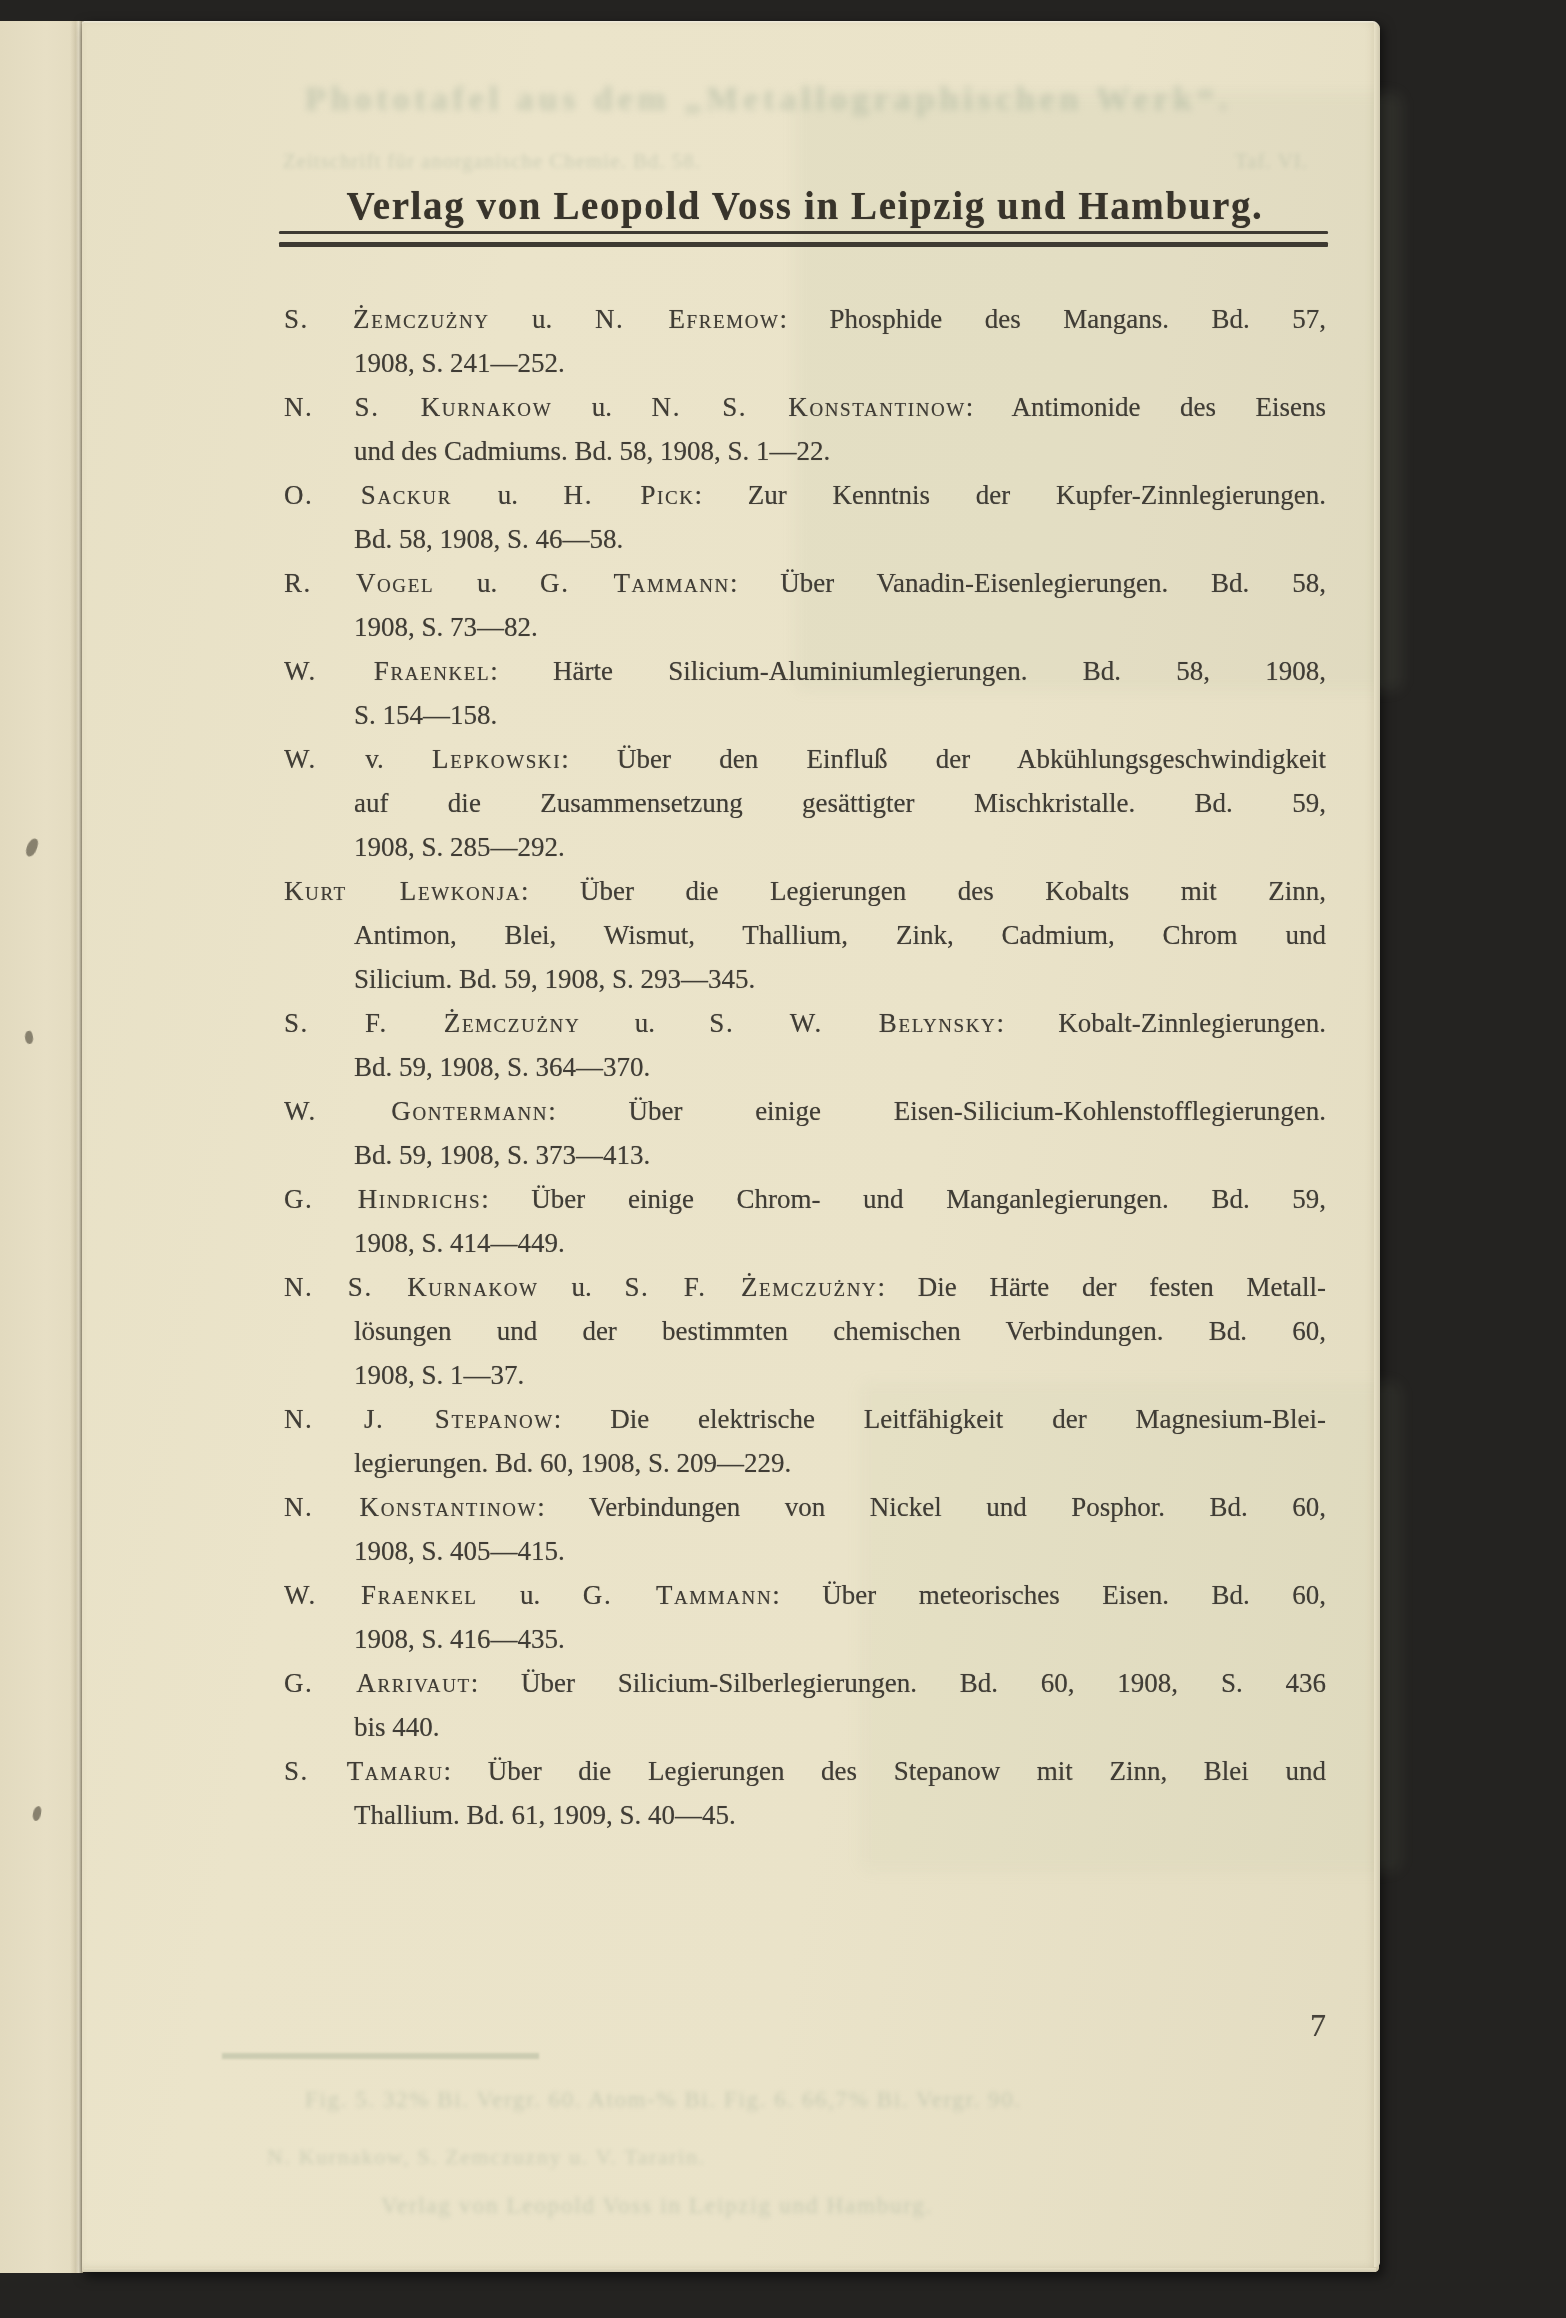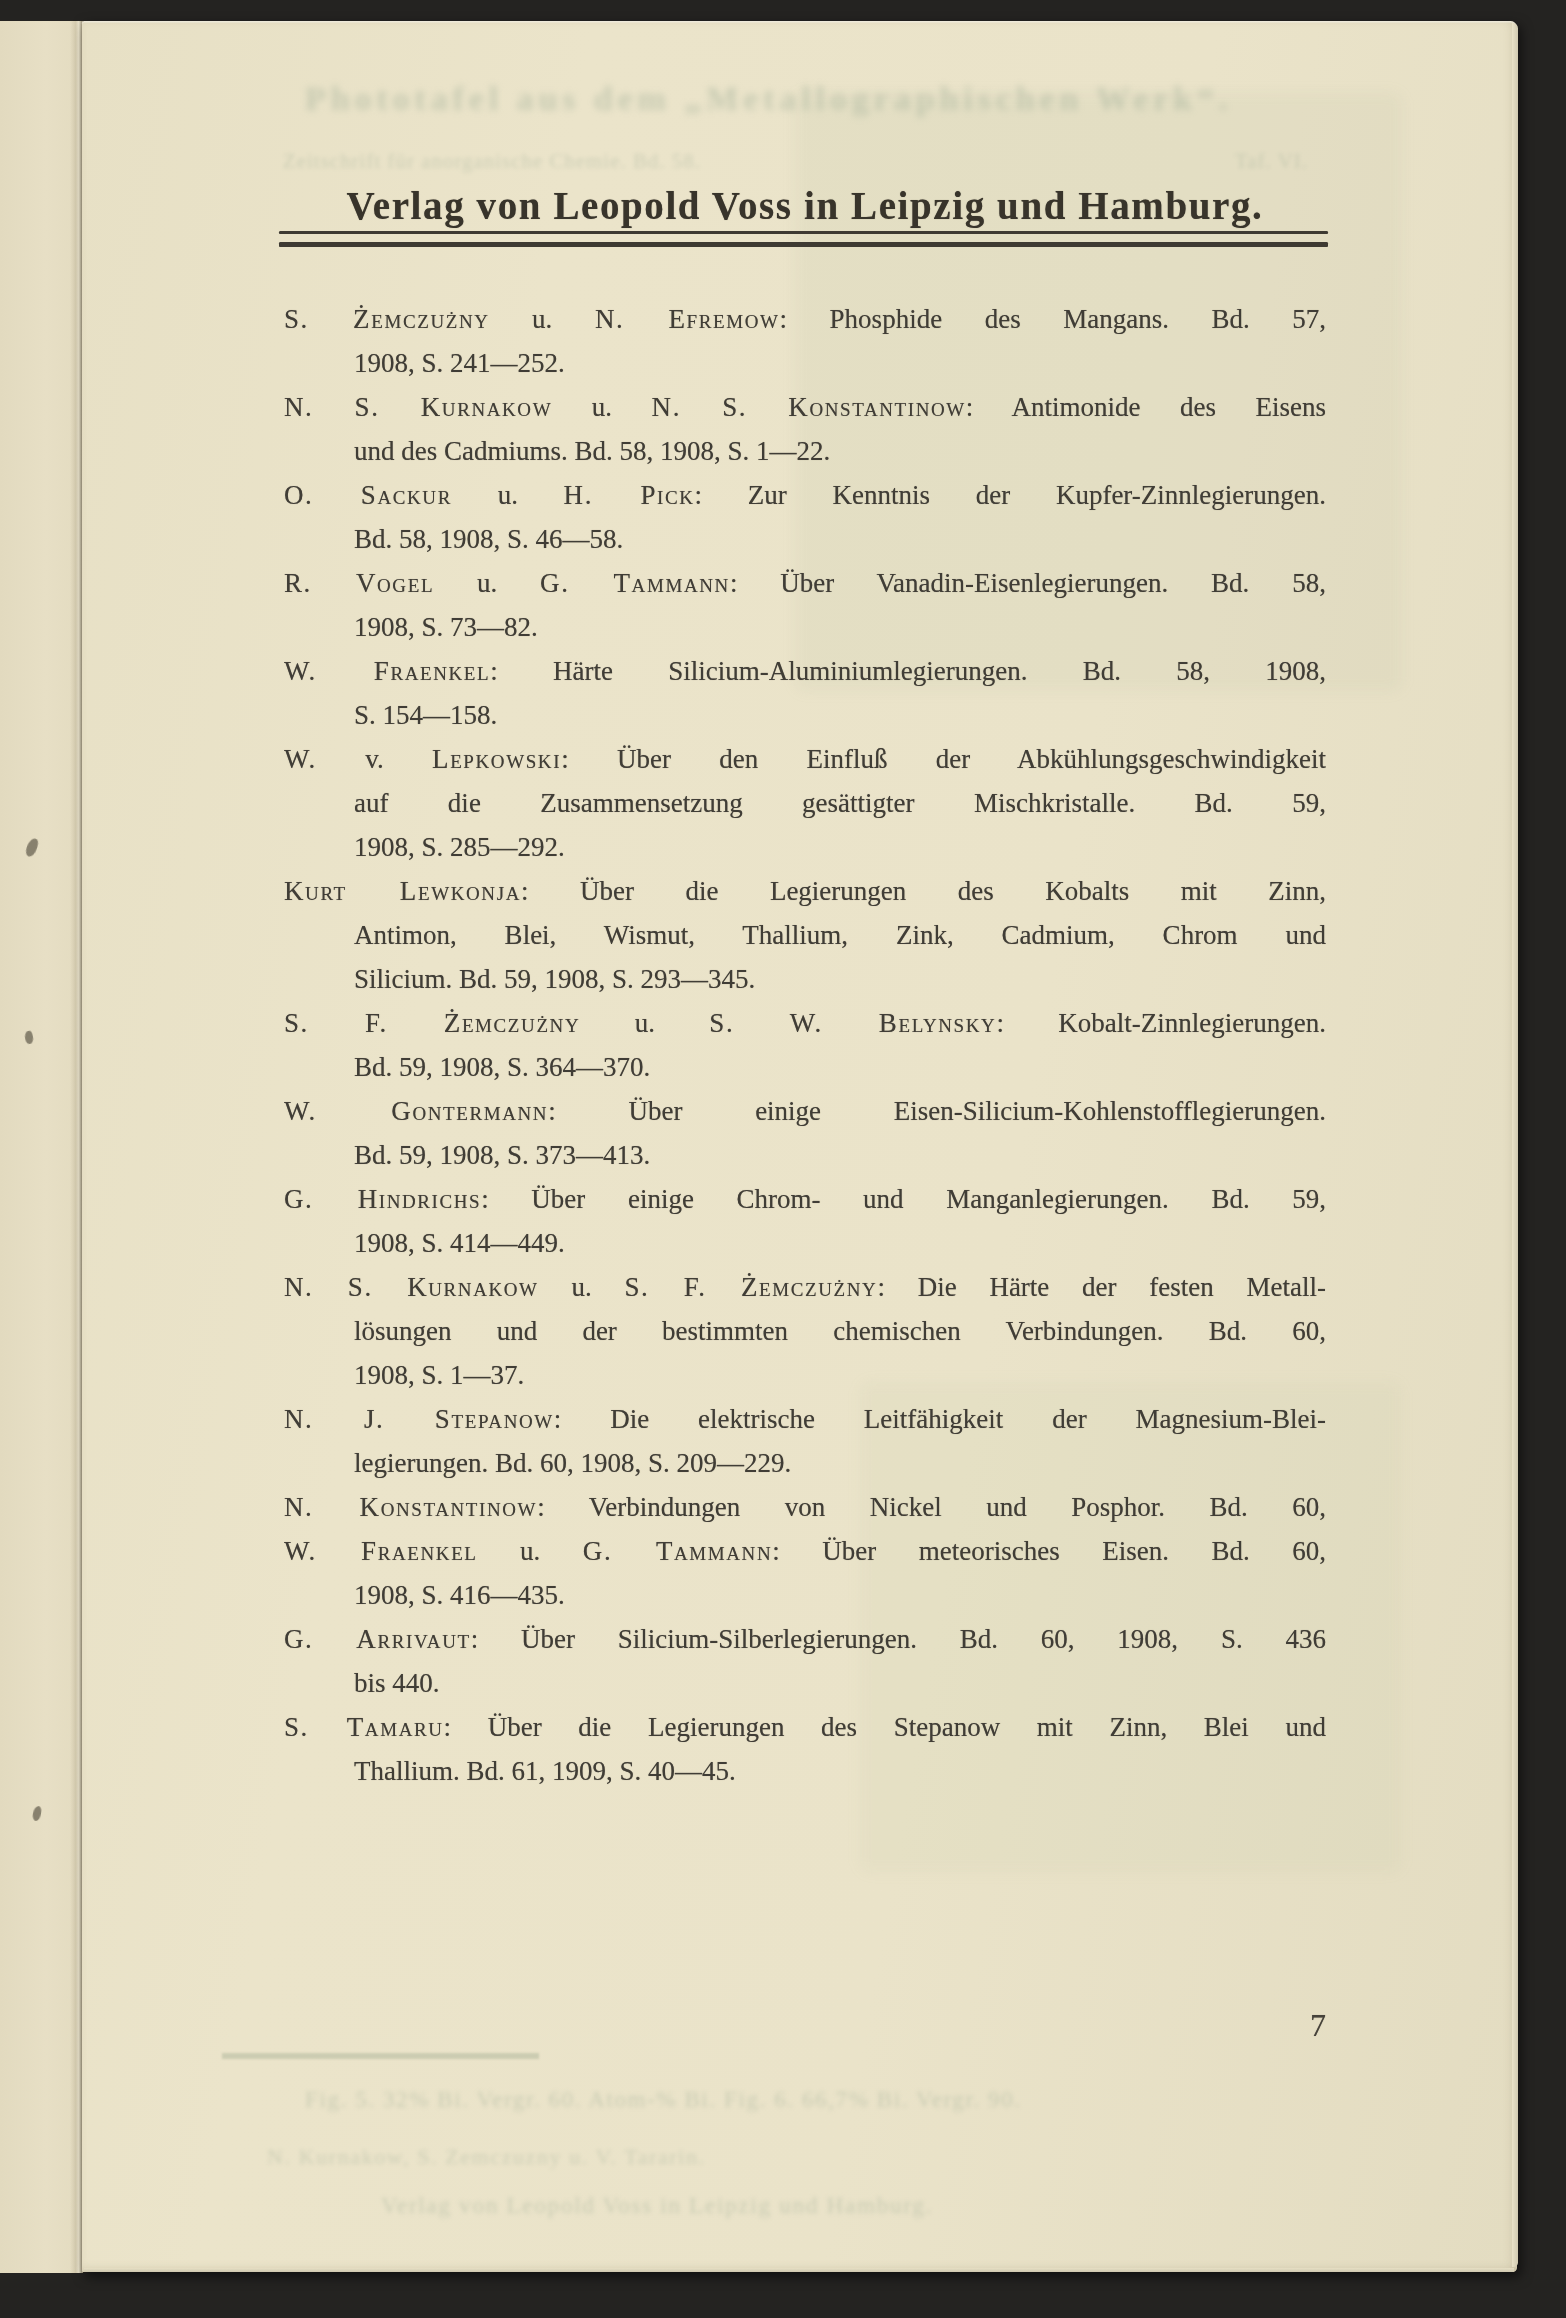--- a/index.html
+++ b/index.html
@@ -3,21 +3,21 @@
 <meta charset="utf-8">
 <style>
   html,body{margin:0;padding:0;}
   body{
     width:1567px;height:2319px;position:relative;overflow:hidden;
     background:#242321;
     font-family:"Liberation Serif", serif;
   }
   
   #page{
-    position:absolute;left:82px;top:20.7px;width:1435px;height:2251px;
+    position:absolute;left:82px;top:20.7px;width:1297px;height:2251px;
     background:linear-gradient(100deg,#e7e0c5 0%,#ebe4ca 28%,#eae3c9 62%,#e3dcc1 100%);
     border-radius:2.2px 6.5px 4.4px 1.6px;
     box-shadow:inset 0 1.6px 0 rgba(255,255,255,.4), inset -4.4px -2.7px 9.8px rgba(115,100,65,.20), 3.3px 4.4px 12px rgba(0,0,0,.55);
   }
   #page-edge-right{
     position:absolute;right:-0.5px;top:2.7px;bottom:4.4px;width:6px;
     background:linear-gradient(to right,#e9e2c8,#d0c9b0);
     border-radius:0 5.4px 4.4px 0;
   }
   #page-edge-bottom{
@@ -151,20 +151,21 @@
         <div class="line j"><span class="sc">N. S. Kurnakow</span><span> u. </span><span class="sc">S. F. Żemczużny</span><span>: Die Härte der festen Metall-</span></div>
         <div class="line cont j"><span>lösungen und der bestimmten chemischen Verbindungen. Bd. 60,</span></div>
         <div class="line cont"><span>1908, S. 1—37.</span></div>
       </div>
       <div>
         <div class="line j"><span class="sc">N. J. Stepanow</span><span>: Die elektrische Leitfähigkeit der Magnesium-Blei-</span></div>
         <div class="line cont"><span>legierungen. Bd. 60, 1908, S. 209—229.</span></div>
       </div>
       <div>
         <div class="line j"><span class="sc">N. Konstantinow</span><span>: Verbindungen von Nickel und Posphor. Bd. 60,</span></div>
+        <div class="line cont"><span>1908, S. 405—415.</span></div>
       </div>
       <div>
         <div class="line j"><span class="sc">W. Fraenkel</span><span> u. </span><span class="sc">G. Tammann</span><span>: Über meteorisches Eisen. Bd. 60,</span></div>
         <div class="line cont"><span>1908, S. 416—435.</span></div>
       </div>
       <div>
         <div class="line j"><span class="sc">G. Arrivaut</span><span>: Über Silicium-Silberlegierungen. Bd. 60, 1908, S. 436</span></div>
         <div class="line cont"><span>bis 440.</span></div>
       </div>
       <div>

